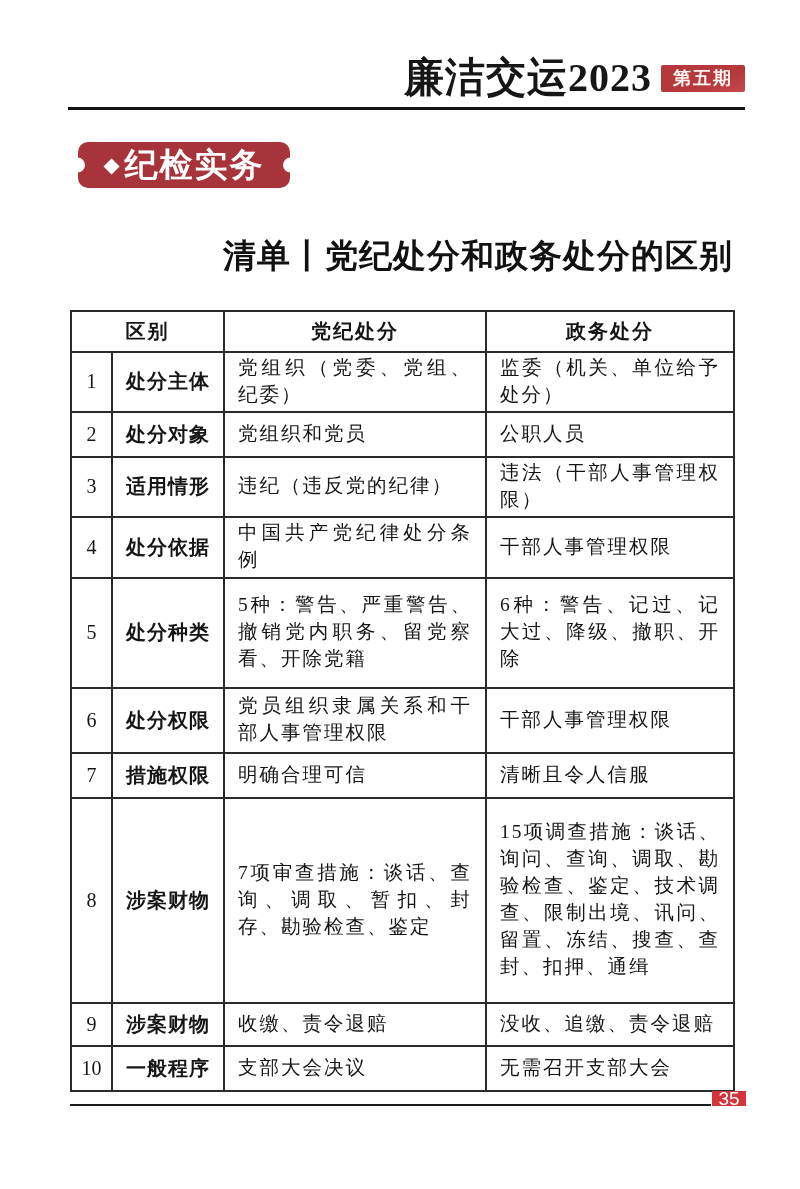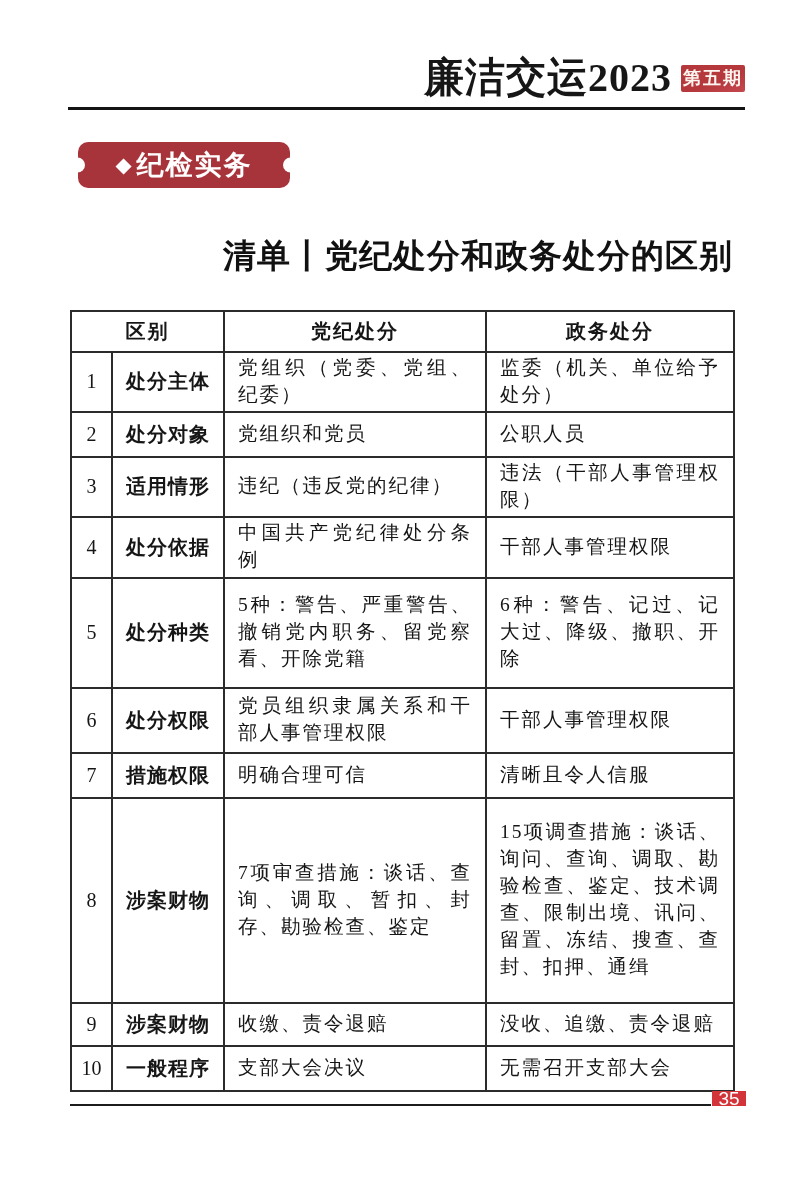--- a/index.html
+++ b/index.html
@@ -24,21 +24,21 @@
   }
   .masthead-title{
     font-size:40px;font-weight:900;letter-spacing:1px;
     font-family:"Liberation Serif","DejaVu Serif",serif;
     color:#161616;line-height:1;
     transform:scaleY(1.02);
   }
   .issue-badge{
     display:inline-block;background:linear-gradient(160deg,var(--issue-badge-red) 60%,#c4484d);
     color:#fdf6f0;font-size:18px;font-weight:700;letter-spacing:2px;
-    padding:4px 2px 5px;border-radius:2px;line-height:1;
+    padding:4px 12px 5px;border-radius:2px;line-height:1;
   }
   .rule-top{
     position:absolute;left:68px;top:107px;width:677px;height:3px;background:#141414;
   }
 
   
   .banner{
     position:absolute;left:78px;top:142px;width:212px;height:46px;
     background:var(--banner-red);border-radius:10px;
     display:flex;align-items:center;justify-content:center;
@@ -47,21 +47,21 @@
     content:"";position:absolute;top:50%;transform:translateY(-50%);
     width:15px;height:15px;background:#ffffff;border-radius:50%;
   }
   .banner::before{left:-8px;}
   .banner::after{right:-8px;}
   .banner .diamond{
     color:#fff;font-size:21px;line-height:1;margin-right:5px;
     font-family:"DejaVu Sans","Liberation Sans",sans-serif;
   }
   .banner .banner-label{
-    color:#fff;font-size:27px;font-weight:700;letter-spacing:2px;line-height:1;
+    color:#fff;font-size:33px;font-weight:700;letter-spacing:2px;line-height:1;
   }
 
   
   .article-title{
     position:absolute;left:70px;top:234px;width:663px;
     text-align:right;font-size:33px;font-weight:900;letter-spacing:1px;
     color:#111;white-space:nowrap;
   }
 
   

